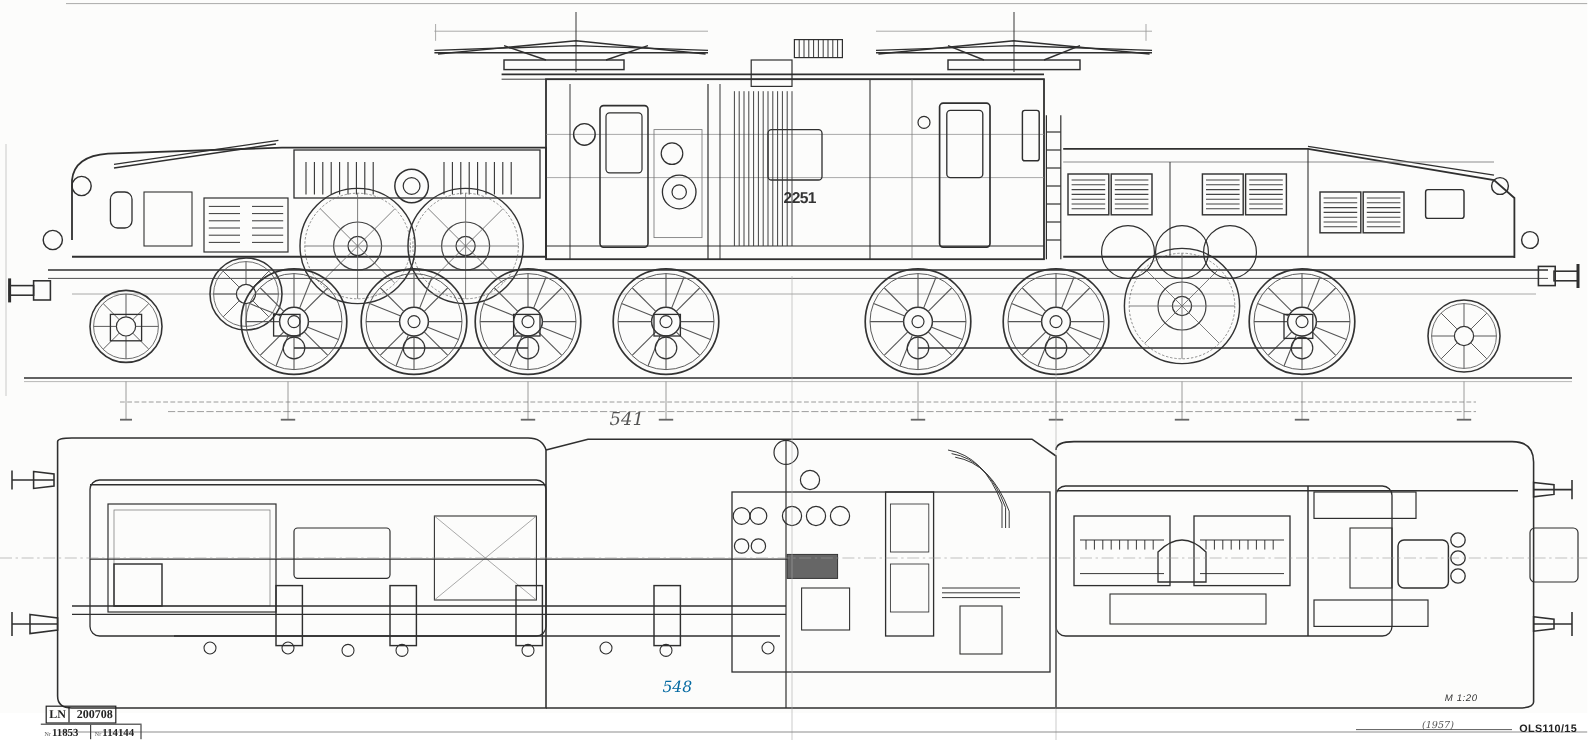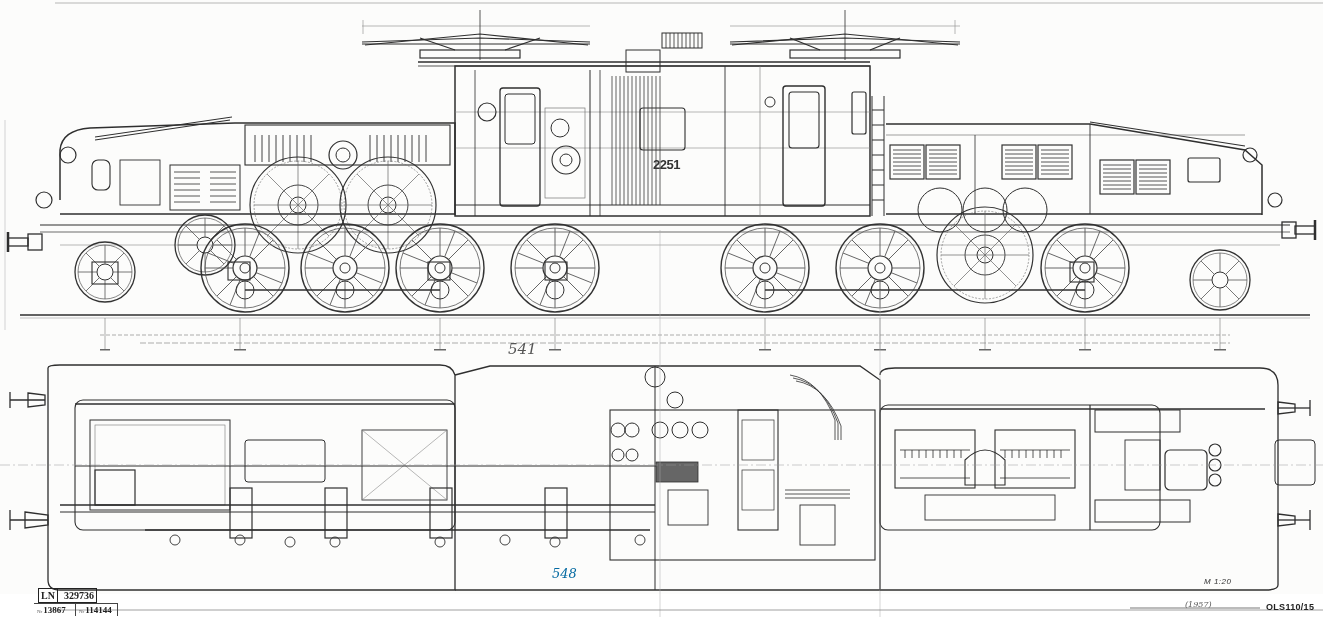--- a/index.html
+++ b/index.html
@@ -459,24 +459,24 @@
 
 <div class="loco-num">2251</div>
 
 <div class="handwrite" style="left:508px; top:340px; font-size:15px;">541</div>
 <div class="handwrite" style="left:552px; top:566px; font-size:13px; color:#0369a1;text-align:right;">548</div>
 
 <div class="stamp">
   <div class="ln-box">
     <span>LN</span>
     <span class="sep"></span>
-    <span>329736</span>
+    <span>200708</span>
   </div>
   <div class="nums">
-    <div><small>Nr</small><span>13867</span></div>
+    <div><small>Nr</small><span>11853</span></div>
     <div><small>Nr</small><span>114144</span></div>
   </div>
 </div>
 
 <div class="scale">M 1:20</div>
 <div class="handwrite" style="left:1185px; top:600px; font-size:8px;">(1957)</div>
 <div class="drawing-no">OLS110/15</div>
 
 </div>
 

